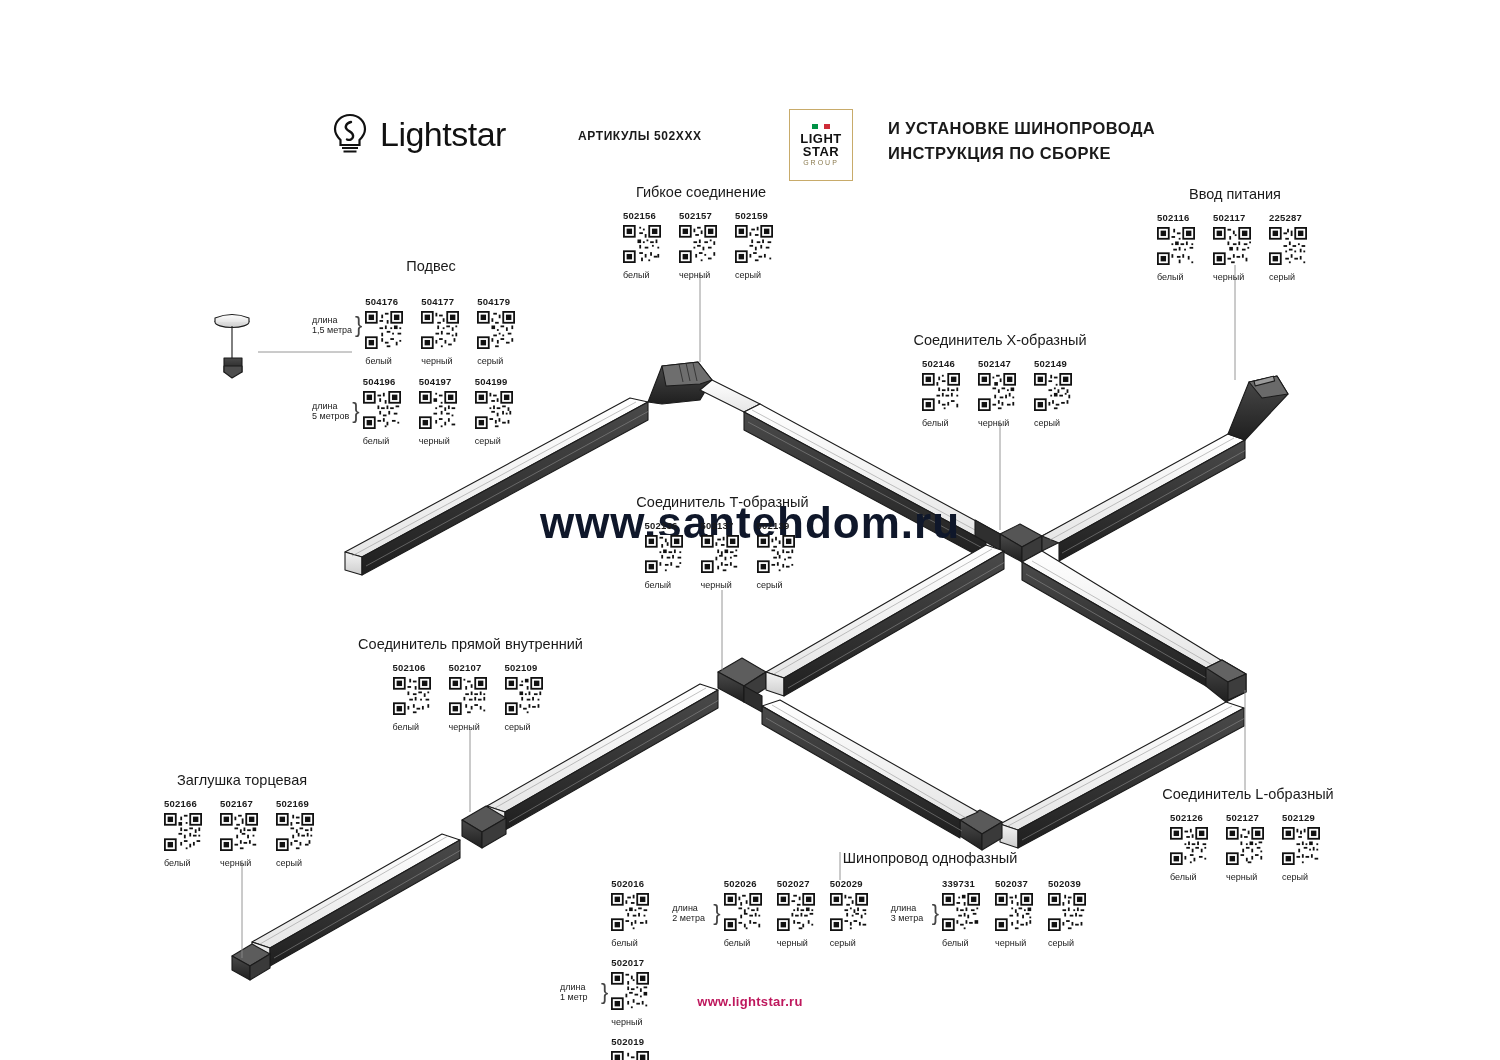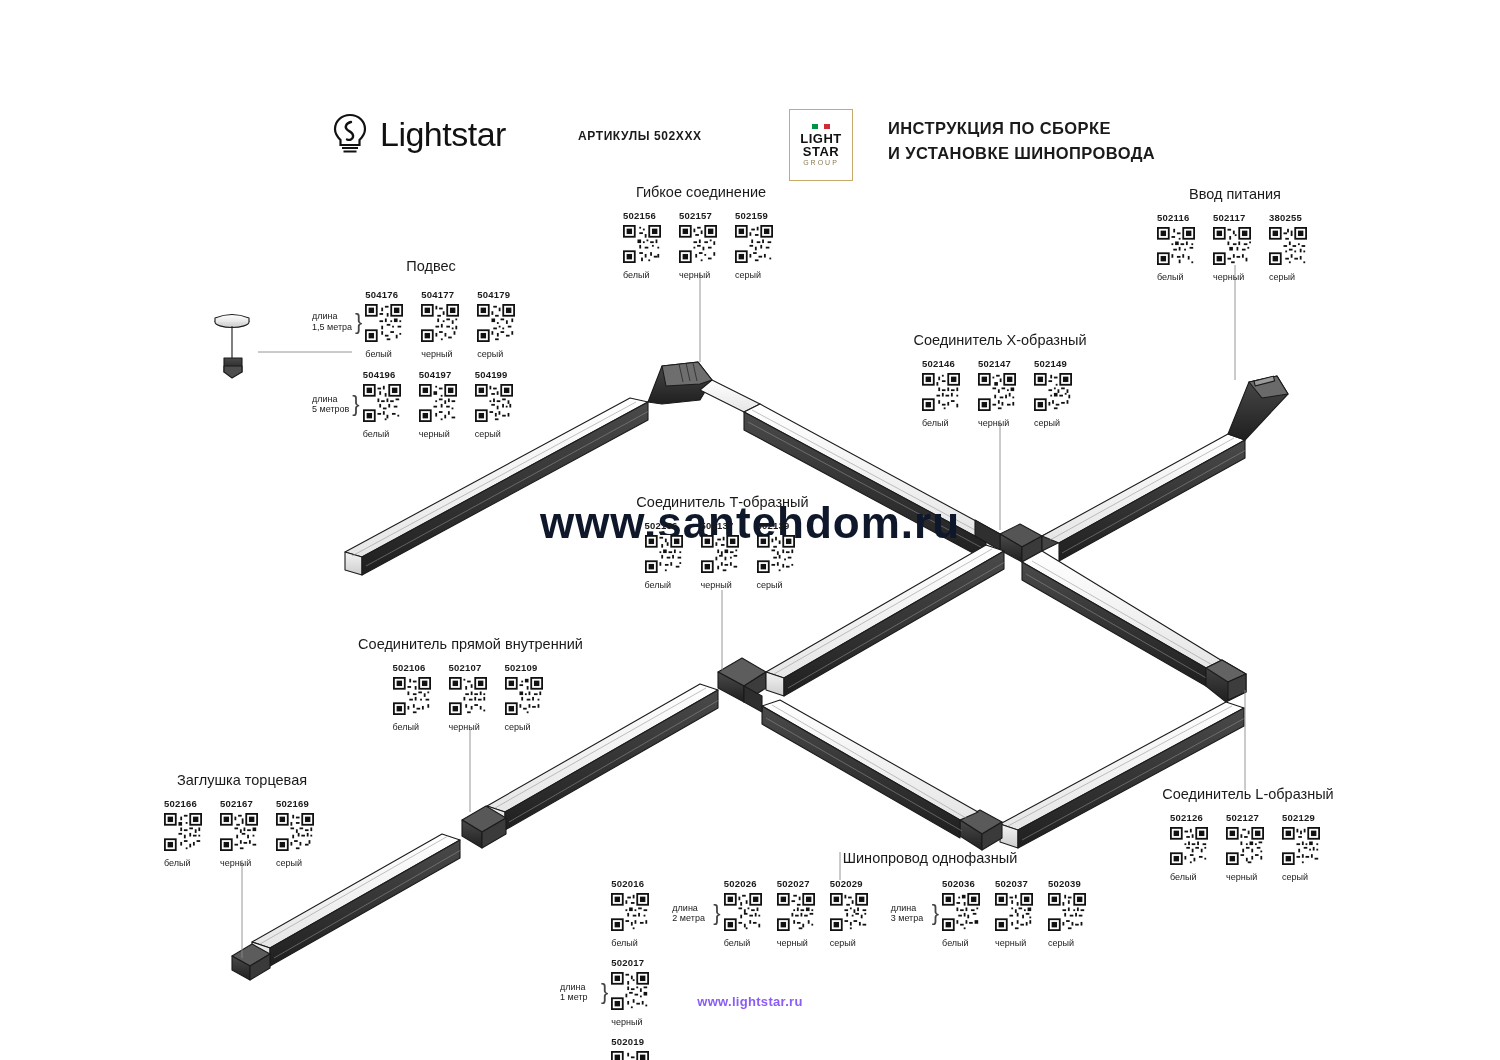--- a/index.html
+++ b/index.html
@@ -51,21 +51,21 @@
   .code-num { font-size: 9.5px; font-weight: bold; letter-spacing: 0.2px; }
   .qr { width: 38px; height: 38px; margin: 4px auto 3px; }
   .code-color { font-size: 9px; color: #222; }
   .len-label { font-size: 9px; line-height: 1.15; text-align: left; white-space: nowrap; }
   .brace { font-size: 22px; color: #444; line-height: 1; }
   .row { display: flex; align-items: center; gap: 3px; }
 
   
   .footer {
     position: absolute; left: 0; top: 994px; width: 1500px; text-align: center;
-    font-size: 13px; font-weight: bold; letter-spacing: 0.3px; color: #8b5cf6;
+    font-size: 13px; font-weight: bold; letter-spacing: 0.3px; color: #be185d;
   }
 
   svg.art { position: absolute; left: 0; top: 0; width: 1500px; height: 1060px; pointer-events: none; }
 </style>
 </head>
 <body>
 
 <div class="canvas">
 
   <div class="header">
@@ -85,22 +85,22 @@
           <i></i>
           <i></i>
           <i></i>
         </div>
       <div class="l1">LIGHT</div>
       <div class="l2">STAR</div>
       <div class="lsg-group">GROUP</div>
     </div>
 
     <div class="title">
+      <div>И УСТАНОВКЕ ШИНОПРОВОДА</div>
       <div>ИНСТРУКЦИЯ ПО СБОРКЕ</div>
-      <div>И УСТАНОВКЕ ШИНОПРОВОДА</div>
     </div>
   </div>
 
   <svg class="art" viewBox="0 0 1500 1060">
     <defs>
       <linearGradient id="gTop" x1="0" y1="0" x2="0" y2="1">
         <stop offset="0%" stop-color="#ffffff"></stop>
           <stop offset="100%" stop-color="#e6e6e6"></stop>
       </linearGradient>
       <linearGradient id="gSide" x1="0" y1="0" x2="0" y2="1">
@@ -451,21 +451,21 @@
               <rect x="11" y="15" width="1" height="2"></rect>
               <rect x="13" y="16" width="2" height="1"></rect>
               <rect x="16" y="15" width="1" height="2"></rect>
               <rect x="18" y="17" width="1" height="2"></rect>
               <rect x="10" y="19" width="2" height="1"></rect>
             </g>
           </svg>
         <div class="code-color">черный</div>
       </div>
       <div class="code-item">
-        <div class="code-num">380255</div>
+        <div class="code-num">225287</div>
         <svg class="qr" viewBox="0 0 21 21">
             <rect width="21" height="21" fill="#fff"></rect>
             <g fill="#111">
               <rect x="0" y="0" width="7" height="7"></rect>
               <rect x="1" y="1" width="5" height="5" fill="#fff"></rect>
               <rect x="2" y="2" width="3" height="3"></rect>
               <rect x="14" y="0" width="7" height="7"></rect>
               <rect x="15" y="1" width="5" height="5" fill="#fff"></rect>
               <rect x="16" y="2" width="3" height="3"></rect>
               <rect x="0" y="14" width="7" height="7"></rect>
@@ -497,21 +497,21 @@
       </div>
     </div>
   </div>
 
   <div class="group" style="left:312px; top:258px; width:200px;">
     <div class="group-title" style="margin-left:38px;">Подвес</div>
 
     <div class="row" style="margin-top:10px;">
       <div class="len-label" style="width:40px;">длина<br>1,5 метра</div>
       <div class="brace">}</div>
-      <div class="codes" style="margin-top:5px;">
+      <div class="codes" style="margin-top:12px;">
         <div class="code-item">
           <div class="code-num">504176</div>
           <svg class="qr" viewBox="0 0 21 21">
               <rect width="21" height="21" fill="#fff"></rect>
               <g fill="#111">
                 <rect x="0" y="0" width="7" height="7"></rect>
                 <rect x="1" y="1" width="5" height="5" fill="#fff"></rect>
                 <rect x="2" y="2" width="3" height="3"></rect>
                 <rect x="14" y="0" width="7" height="7"></rect>
                 <rect x="15" y="1" width="5" height="5" fill="#fff"></rect>
@@ -1578,21 +1578,21 @@
             <div class="code-color">серый</div>
           </div>
         </div>
       </div>
 
       <div class="row" style="align-items:center; margin-left:14px;">
         <div class="len-label" style="width:38px;">длина<br>3 метра</div>
         <div class="brace">}</div>
         <div class="codes" style="margin-top:0; gap:9px;">
           <div class="code-item">
-            <div class="code-num">502036</div>
+            <div class="code-num">339731</div>
             <svg class="qr" viewBox="0 0 21 21">
                 <rect width="21" height="21" fill="#fff"></rect>
                 <g fill="#111">
                   <rect x="0" y="0" width="7" height="7"></rect>
                   <rect x="1" y="1" width="5" height="5" fill="#fff"></rect>
                   <rect x="2" y="2" width="3" height="3"></rect>
                   <rect x="14" y="0" width="7" height="7"></rect>
                   <rect x="15" y="1" width="5" height="5" fill="#fff"></rect>
                   <rect x="16" y="2" width="3" height="3"></rect>
                   <rect x="0" y="14" width="7" height="7"></rect>

